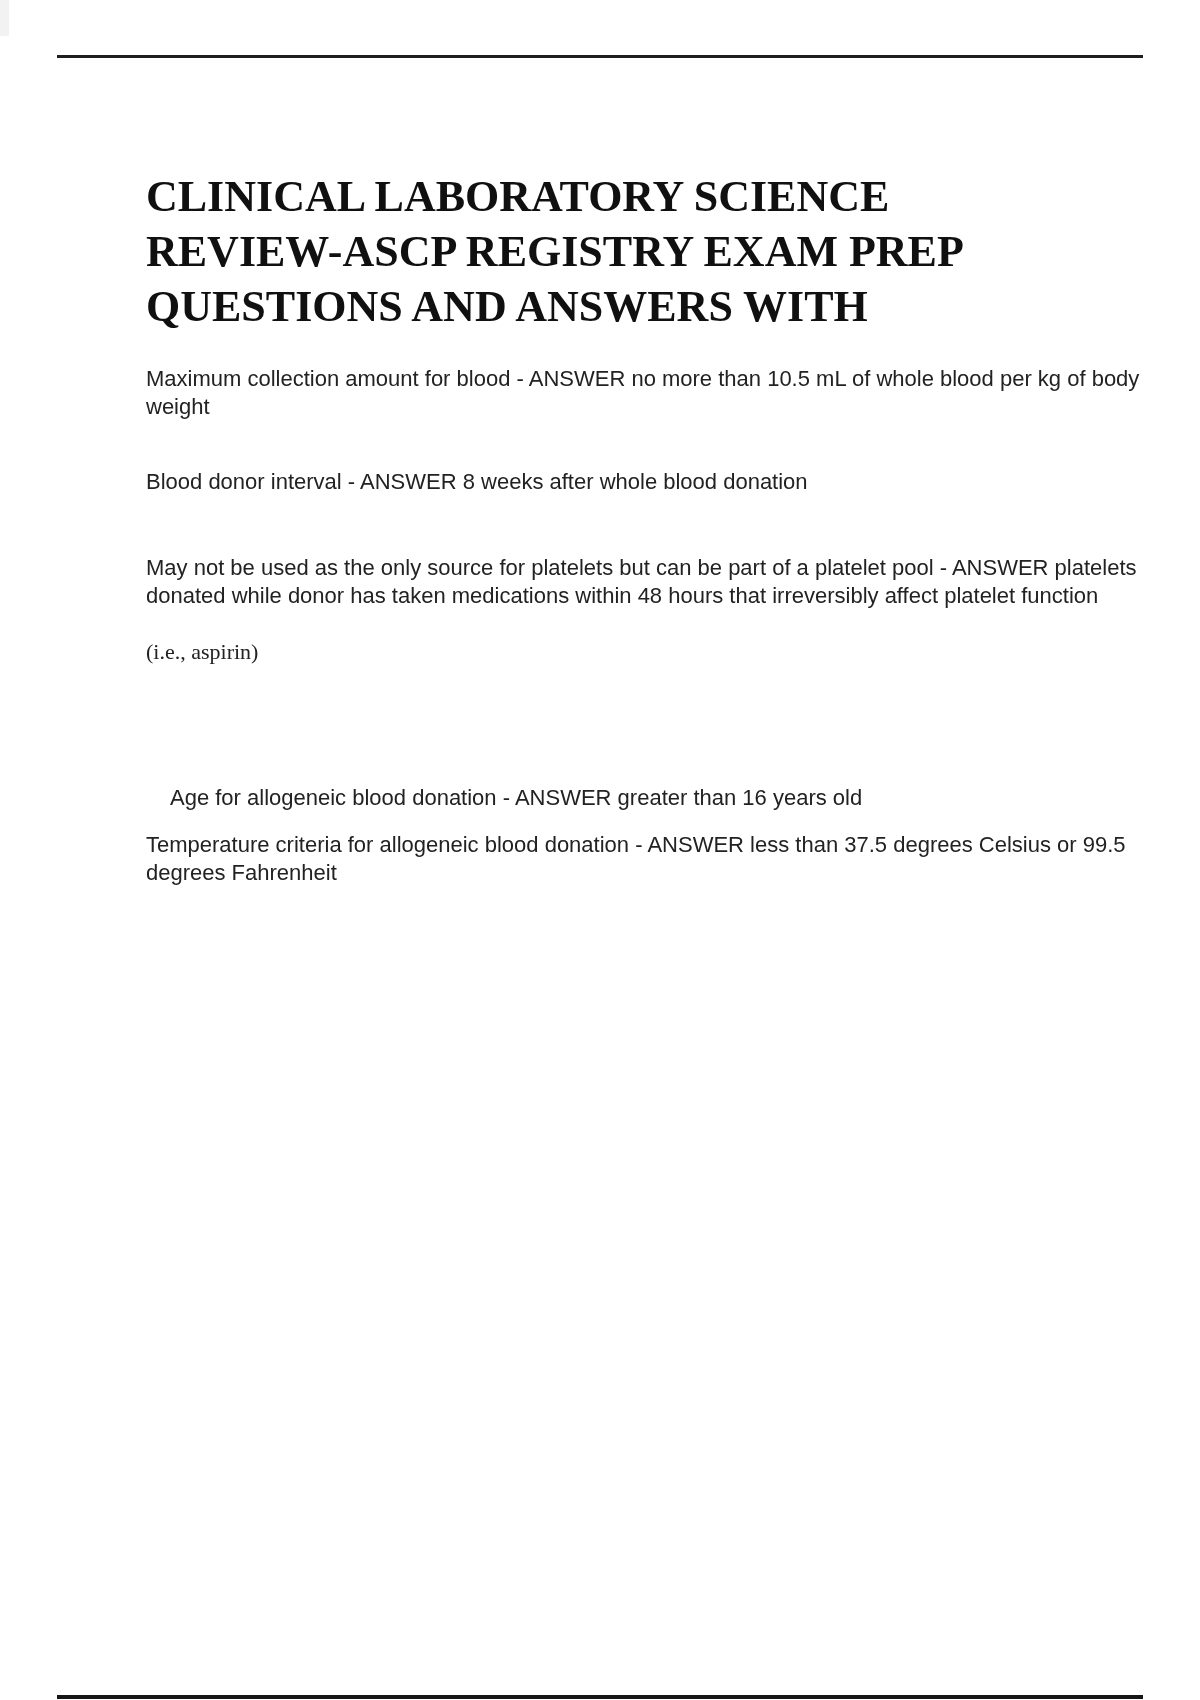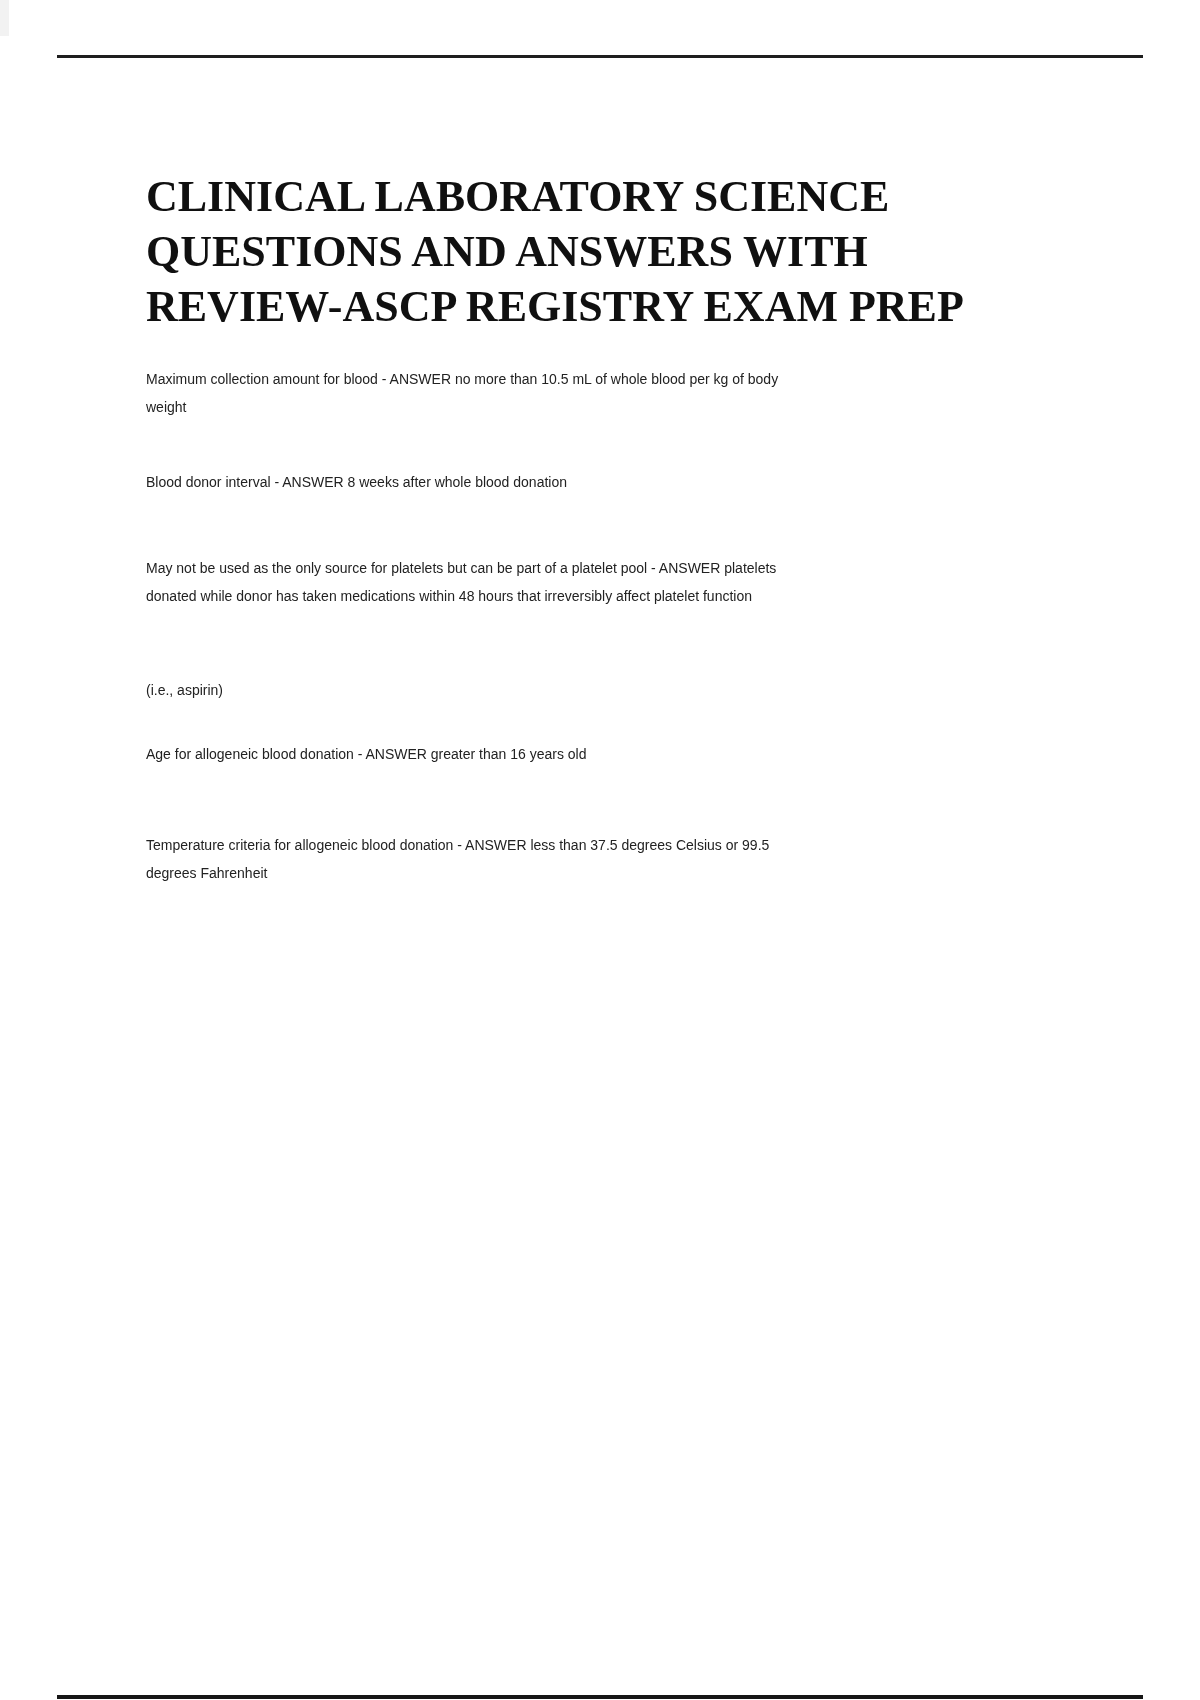--- a/index.html
+++ b/index.html
@@ -42,48 +42,48 @@
     letter-spacing: 0px;
   }
   .doc-title .title-line {
     display: block;
     white-space: nowrap;
   }
   .para {
     position: absolute;
     left: 146px;
     color: #222222;
-    font-size: 14px;
+    font-size: 22px;
     line-height: 28px;
   }
   .para .line {
     display: block;
     white-space: nowrap;
   }
   .p1 { top: 365px; }
   .p2 { top: 468px; }
   .p3 { top: 554px; }
-  .p3b { top: 676px; }
-  .p4 { top: 740px; }
+  .p3b { top: 638px; font-family: Liberation Serif, serif; }
+  .p4 { top: 784px; margin-left: 24px; }
   .p5 { top: 831px; }
   .p6 { top: 951px; }
 </style>
 </head>
 <body>
 
 <div class="page">
 
   <div class="scroll-artifact"></div>
 
   <div class="rule rule-top"></div>
 
   <h1 class="doc-title">
     <span class="title-line">CLINICAL LABORATORY SCIENCE</span>
+    <span class="title-line">REVIEW-ASCP REGISTRY EXAM PREP</span>
     <span class="title-line">QUESTIONS AND ANSWERS WITH</span>
-    <span class="title-line">REVIEW-ASCP REGISTRY EXAM PREP</span>
   </h1>
 
   <div class="para p1">
     <span class="line">Maximum collection amount for blood - ANSWER no more than 10.5 mL of whole blood per kg of body</span>
     <span class="line">weight</span>
   </div>
 
   <div class="para p2">
     <span class="line">Blood donor interval - ANSWER 8 weeks after whole blood donation</span>
   </div>

